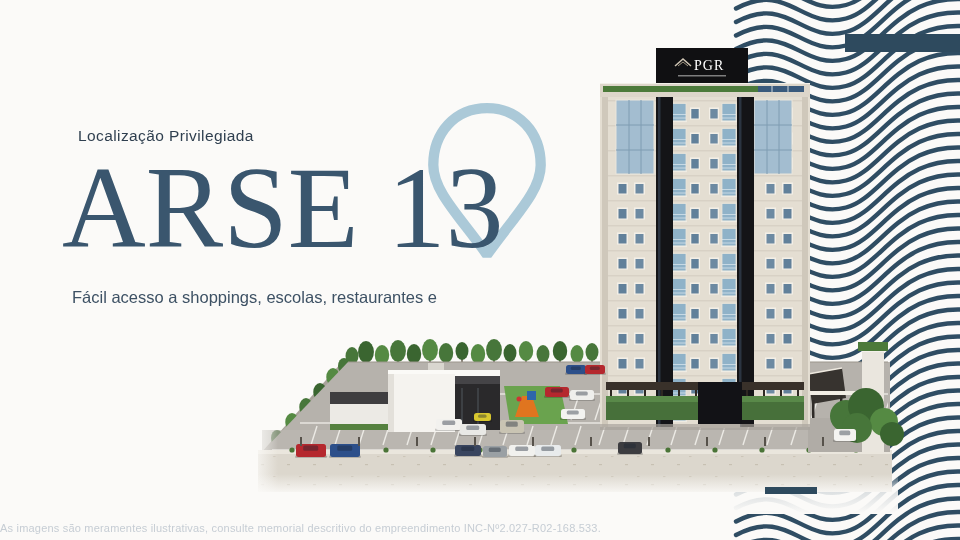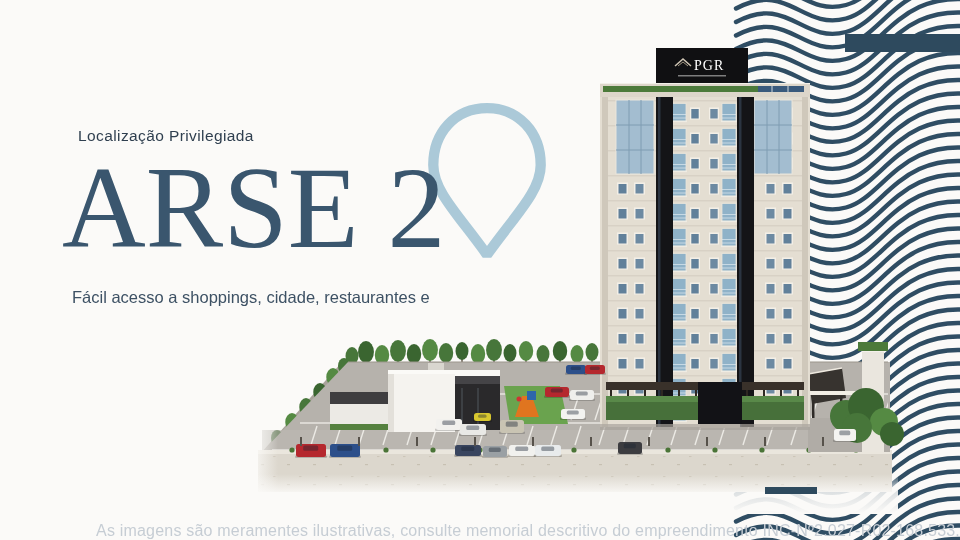--- a/index.html
+++ b/index.html
@@ -7,21 +7,21 @@
          font-family:"Liberation Sans",sans-serif;}
   .waves,.scene{position:absolute;left:0;top:0;width:960px;height:540px;}
   .accent-bar{position:absolute;}
   .accent-top{left:845px;top:34px;width:115px;height:18px;}
   .accent-bottom{left:765px;top:487px;width:52px;height:7px;}
   .eyebrow{position:absolute;left:72px;top:127px;font-size:15.5px;color:#2f3f4f;letter-spacing:.4px;margin-left:6px;}
   .pin{position:absolute;left:428px;top:103px;width:118px;height:157px;}
   .title{position:absolute;left:62px;top:150px;margin:0;font-family:"Liberation Serif",serif;
          font-weight:400;font-size:116px;line-height:1.0;letter-spacing:0;}
   .desc{position:absolute;left:72px;top:286px;margin:0;font-size:16.5px;line-height:23px;color:#3d5164;}
-  .footer{position:absolute;left:0;right:0;top:522px;text-align:right;font-size:16px;
+  .footer{position:absolute;left:0;right:0;top:522px;text-align:left;font-size:11px;
           color:#c6cdd4;letter-spacing:.2px;}
 </style>
 </head>
 <body>
 
 <div class="stage">
 
   <svg class="waves" viewBox="0 0 960 540">
     <g id="wave-group">
         <path d="M736 -5 C788 -33 802 17 846 5 C884 -5 900 -67 980 -53" fill="none" stroke="#2f4d63" stroke-width="4.4" stroke-linecap="round"></path>
@@ -366,17 +366,17 @@
     <rect x="252" y="474" width="646" height="40" fill="url(#fadeB)"></rect>
   </svg>
 
   <div class="accent-bar accent-top" style="background: rgb(46, 74, 94);"></div>
   <div class="accent-bar accent-bottom" style="background: rgb(46, 74, 94);"></div>
 
   <div class="eyebrow">Localização Privilegiada</div>
   <svg class="pin" viewBox="0 0 114 152">
     <path id="pin-path" d="M57 5 C88 5 109 29 109 60 C109 86 83 110 57 147 C31 110 5 86 5 60 C5 29 26 5 57 5 Z" fill="none" stroke-width="10" stroke-linejoin="bevel" stroke="#abc9d8"></path>
   </svg>
-  <h1 class="title" style="color: rgb(58, 86, 110);">ARSE 2</h1>
-  <p class="desc"><span>Fácil acesso a shoppings, cidade, restaurantes e</span><br></p>
+  <h1 class="title" style="color: rgb(58, 86, 110);">ARSE 13</h1>
+  <p class="desc"><span>Fácil acesso a shoppings, escolas, restaurantes e</span><br></p>
 
   <div class="footer">As imagens são meramentes ilustrativas, consulte memorial descritivo do empreendimento INC-Nº2.027-R02-168.533.</div>
 </div>
 
 </body></html>

